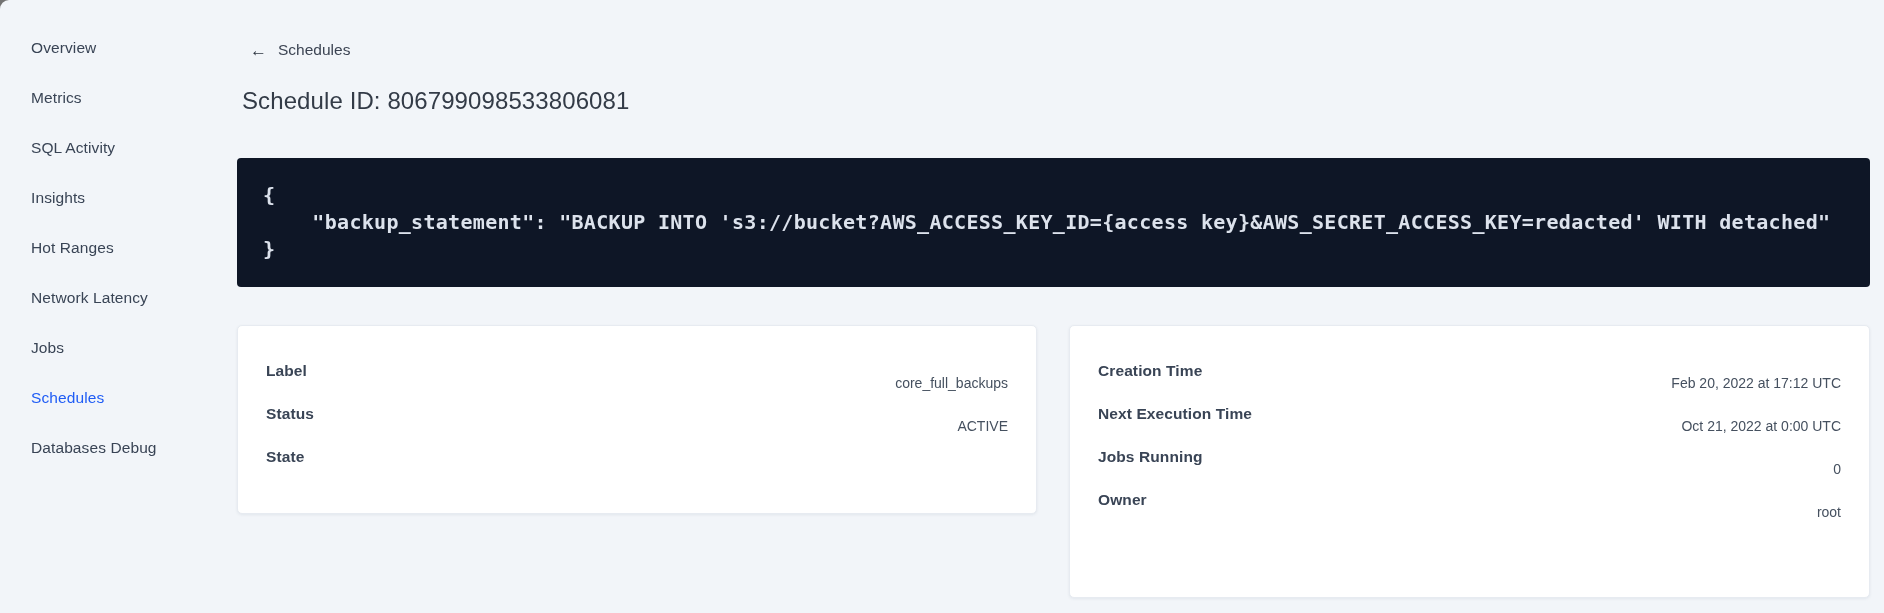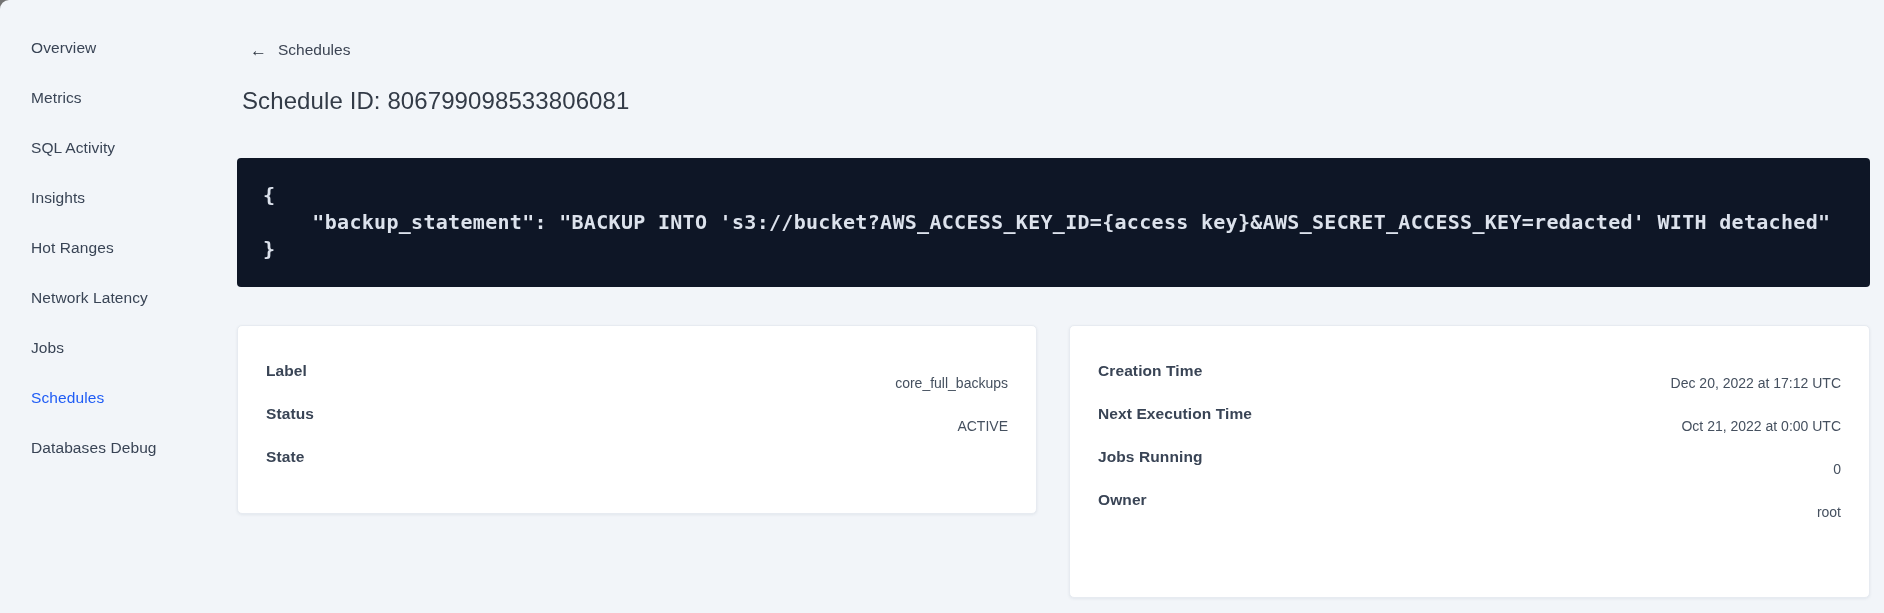--- a/index.html
+++ b/index.html
@@ -170,21 +170,21 @@
           </div>
           <div class="detail-row">
             <span class="detail-label">State</span>
             <span class="detail-value"></span>
           </div>
         </section>
 
         <section class="card card-right">
           <div class="detail-row">
             <span class="detail-label">Creation Time</span>
-            <span class="detail-value">Dec 20, 2022 at 17:12 UTC</span>
+            <span class="detail-value">Feb 20, 2022 at 17:12 UTC</span>
           </div>
           <div class="detail-row">
             <span class="detail-label">Next Execution Time</span>
             <span class="detail-value">Oct 21, 2022 at 0:00 UTC</span>
           </div>
           <div class="detail-row">
             <span class="detail-label">Jobs Running</span>
             <span class="detail-value">0</span>
           </div>
           <div class="detail-row">

